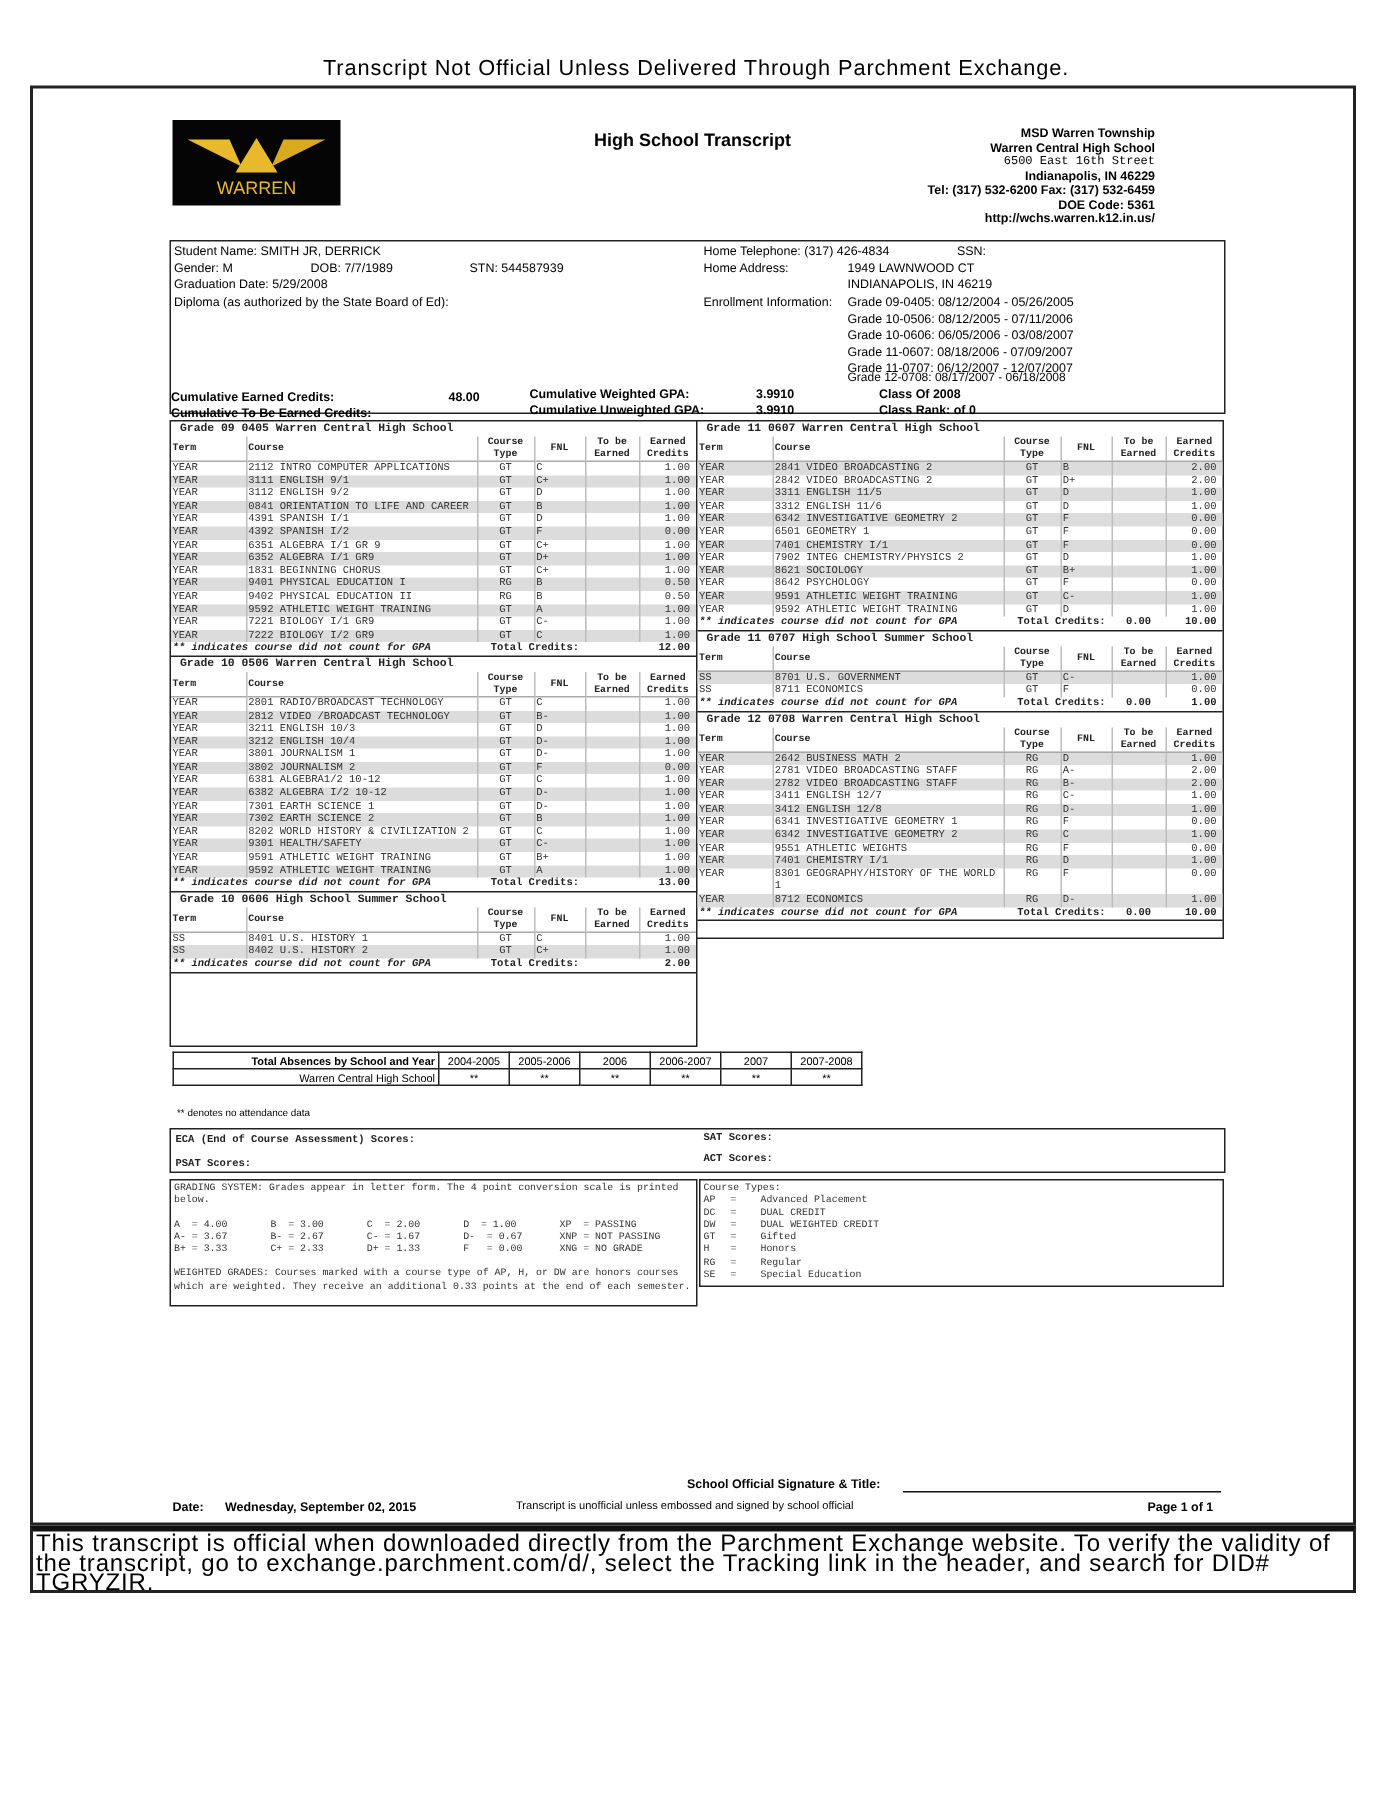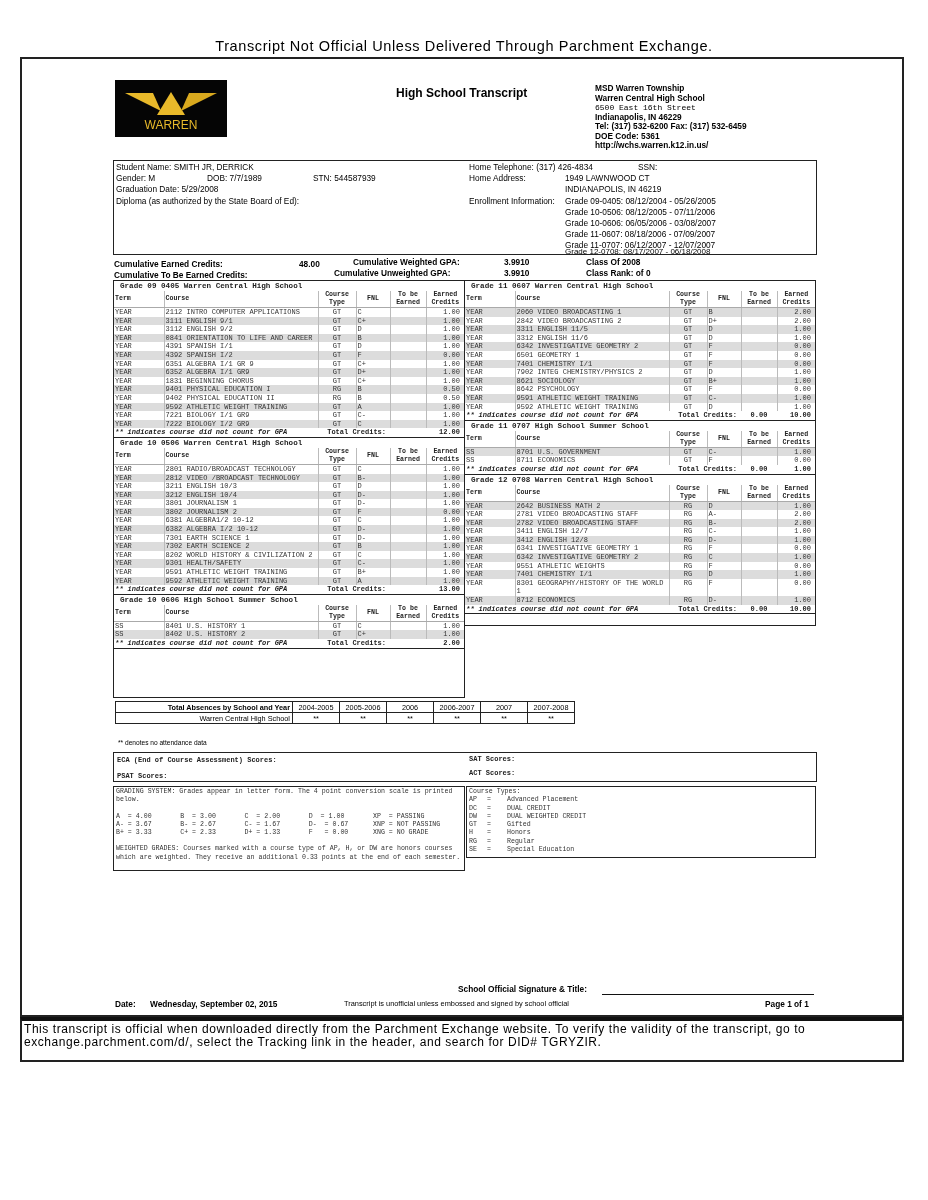--- a/index.html
+++ b/index.html
@@ -1,25 +1,25 @@
 <!DOCTYPE html>
 <html><head>
 <meta charset="utf-8">
 <style>
   html,body{margin:0;padding:0;background:#fff;}
   body{width:928px;height:1200px;position:relative;font-family:"Liberation Sans",sans-serif;color:#000;}
   .top-note{position:absolute;left:0;top:38px;width:928px;text-align:center;font-size:14.5px;letter-spacing:0.6px;}
   .frame{position:absolute;left:20px;top:57px;width:884px;height:960px;border:2px solid #222;box-sizing:border-box;}
-  .bottom-box{position:absolute;left:20px;top:1017px;width:884px;height:45px;border:2px solid #222;border-top:4px solid #111;box-sizing:border-box;font-size:12px;letter-spacing:0.55px;padding:2px 2px;line-height:13px;}
+  .bottom-box{position:absolute;left:20px;top:1017px;width:884px;height:45px;border:2px solid #222;border-top:4px solid #111;box-sizing:border-box;font-size:16px;letter-spacing:0.55px;padding:2px 2px;line-height:13px;}
   .logo{position:absolute;left:115px;top:80px;width:112px;height:57px;background:#050505;}
   .logo svg{display:block}
   .hs-title{position:absolute;left:396px;top:86px;font-size:12px;font-weight:bold;}
-  .school{position:absolute;left:595px;top:84px;width:175px;text-align:left;font-size:8.3px;font-weight:bold;line-height:9.5px;}
+  .school{position:absolute;left:595px;top:84px;width:175px;text-align:right;font-size:8.3px;font-weight:bold;line-height:9.5px;}
   .school .mono{font-family:"Liberation Mono",monospace;font-weight:normal;font-size:8px;}
-  .stu{position:absolute;left:113px;top:160px;width:704px;height:95px;border:1.5px solid #222;box-sizing:border-box;font-size:8.3px;}
+  .stu{position:absolute;left:113px;top:160px;width:704px;height:116px;border:1.5px solid #222;box-sizing:border-box;font-size:8.3px;}
   .stu span{position:absolute;white-space:nowrap;}
   .cum{position:absolute;font-size:8.3px;font-weight:bold;white-space:nowrap;}
   .box{position:absolute;border:1.5px solid #222;box-sizing:border-box;background:#fff;}
   .sec-title{font-family:"Liberation Mono",monospace;font-weight:bold;font-size:7.6px;height:10px;line-height:10px;padding-left:6px;color:#222;}
   table.crs{border-collapse:collapse;width:100%;font-family:"Liberation Mono",monospace;font-size:7px;color:#333;table-layout:fixed;}
   table.crs th{font-weight:bold;font-size:6.6px;line-height:8px;text-align:left;padding:0 1px;vertical-align:middle;height:16px;border-bottom:1px solid #aaa;color:#222;}
   table.crs th.c,table.crs td.c{text-align:center;}
   table.crs th.r,table.crs td.r{text-align:right;padding-right:4px;}
   table.crs td{line-height:8.6px;padding:0 1px;vertical-align:top;}
   table.crs td+td,table.crs th+th{border-left:1px solid #bbb;}
@@ -80,21 +80,21 @@
   <span style="left:451px;top:68px">Grade 11-0607: 08/18/2006 - 07/09/2007</span>
   <span style="left:451px;top:79px">Grade 11-0707: 06/12/2007 - 12/07/2007</span>
   <span style="left:451px;top:86px;font-size:8px">Grade 12-0708: 08/17/2007 - 06/18/2008</span>
 </div>
 
 <span class="cum" style="left:114px;top:259px">Cumulative Earned Credits:</span>
 <span class="cum" style="left:299px;top:259px">48.00</span>
 <span class="cum" style="left:114px;top:270px">Cumulative To Be Earned Credits:</span>
 <span class="cum" style="left:353px;top:257px">Cumulative Weighted GPA:</span>
 <span class="cum" style="left:504px;top:257px">3.9910</span>
-<span class="cum" style="left:334px;top:268px">Cumulative Unweighted GPA:</span>
+<span class="cum" style="left:353px;top:268px">Cumulative Unweighted GPA:</span>
 <span class="cum" style="left:504px;top:268px">3.9910</span>
 <span class="cum" style="left:586px;top:257px">Class Of 2008</span>
 <span class="cum" style="left:586px;top:268px">Class Rank:  of 0</span>
 
 <div class="box" style="left:113px;top:280px;width:352px;height:418px" id="col-left">
     <div style="border-bottom: 1.5px solid rgb(34, 34, 34);">
       <div class="sec-title">Grade 09 0405 Warren Central High School</div>
       <table class="crs">
         <colgroup>
           <col style="width:50px">
@@ -437,21 +437,21 @@
           <tr>
             <th>Term</th>
             <th>Course</th>
             <th class="c">Course Type</th>
             <th class="c">FNL</th>
             <th class="c">To be Earned</th>
             <th class="c">Earned Credits</th>
           </tr>
           <tr class="alt">
             <td>YEAR</td>
-            <td>2060 VIDEO BROADCASTING 1</td>
+            <td>2841 VIDEO BROADCASTING 2</td>
             <td class="c">GT</td>
             <td>B</td>
             <td class="c"></td>
             <td class="r">2.00</td>
           </tr>
           <tr class="">
             <td>YEAR</td>
             <td>2842 VIDEO BROADCASTING 2</td>
             <td class="c">GT</td>
             <td>D+</td>

